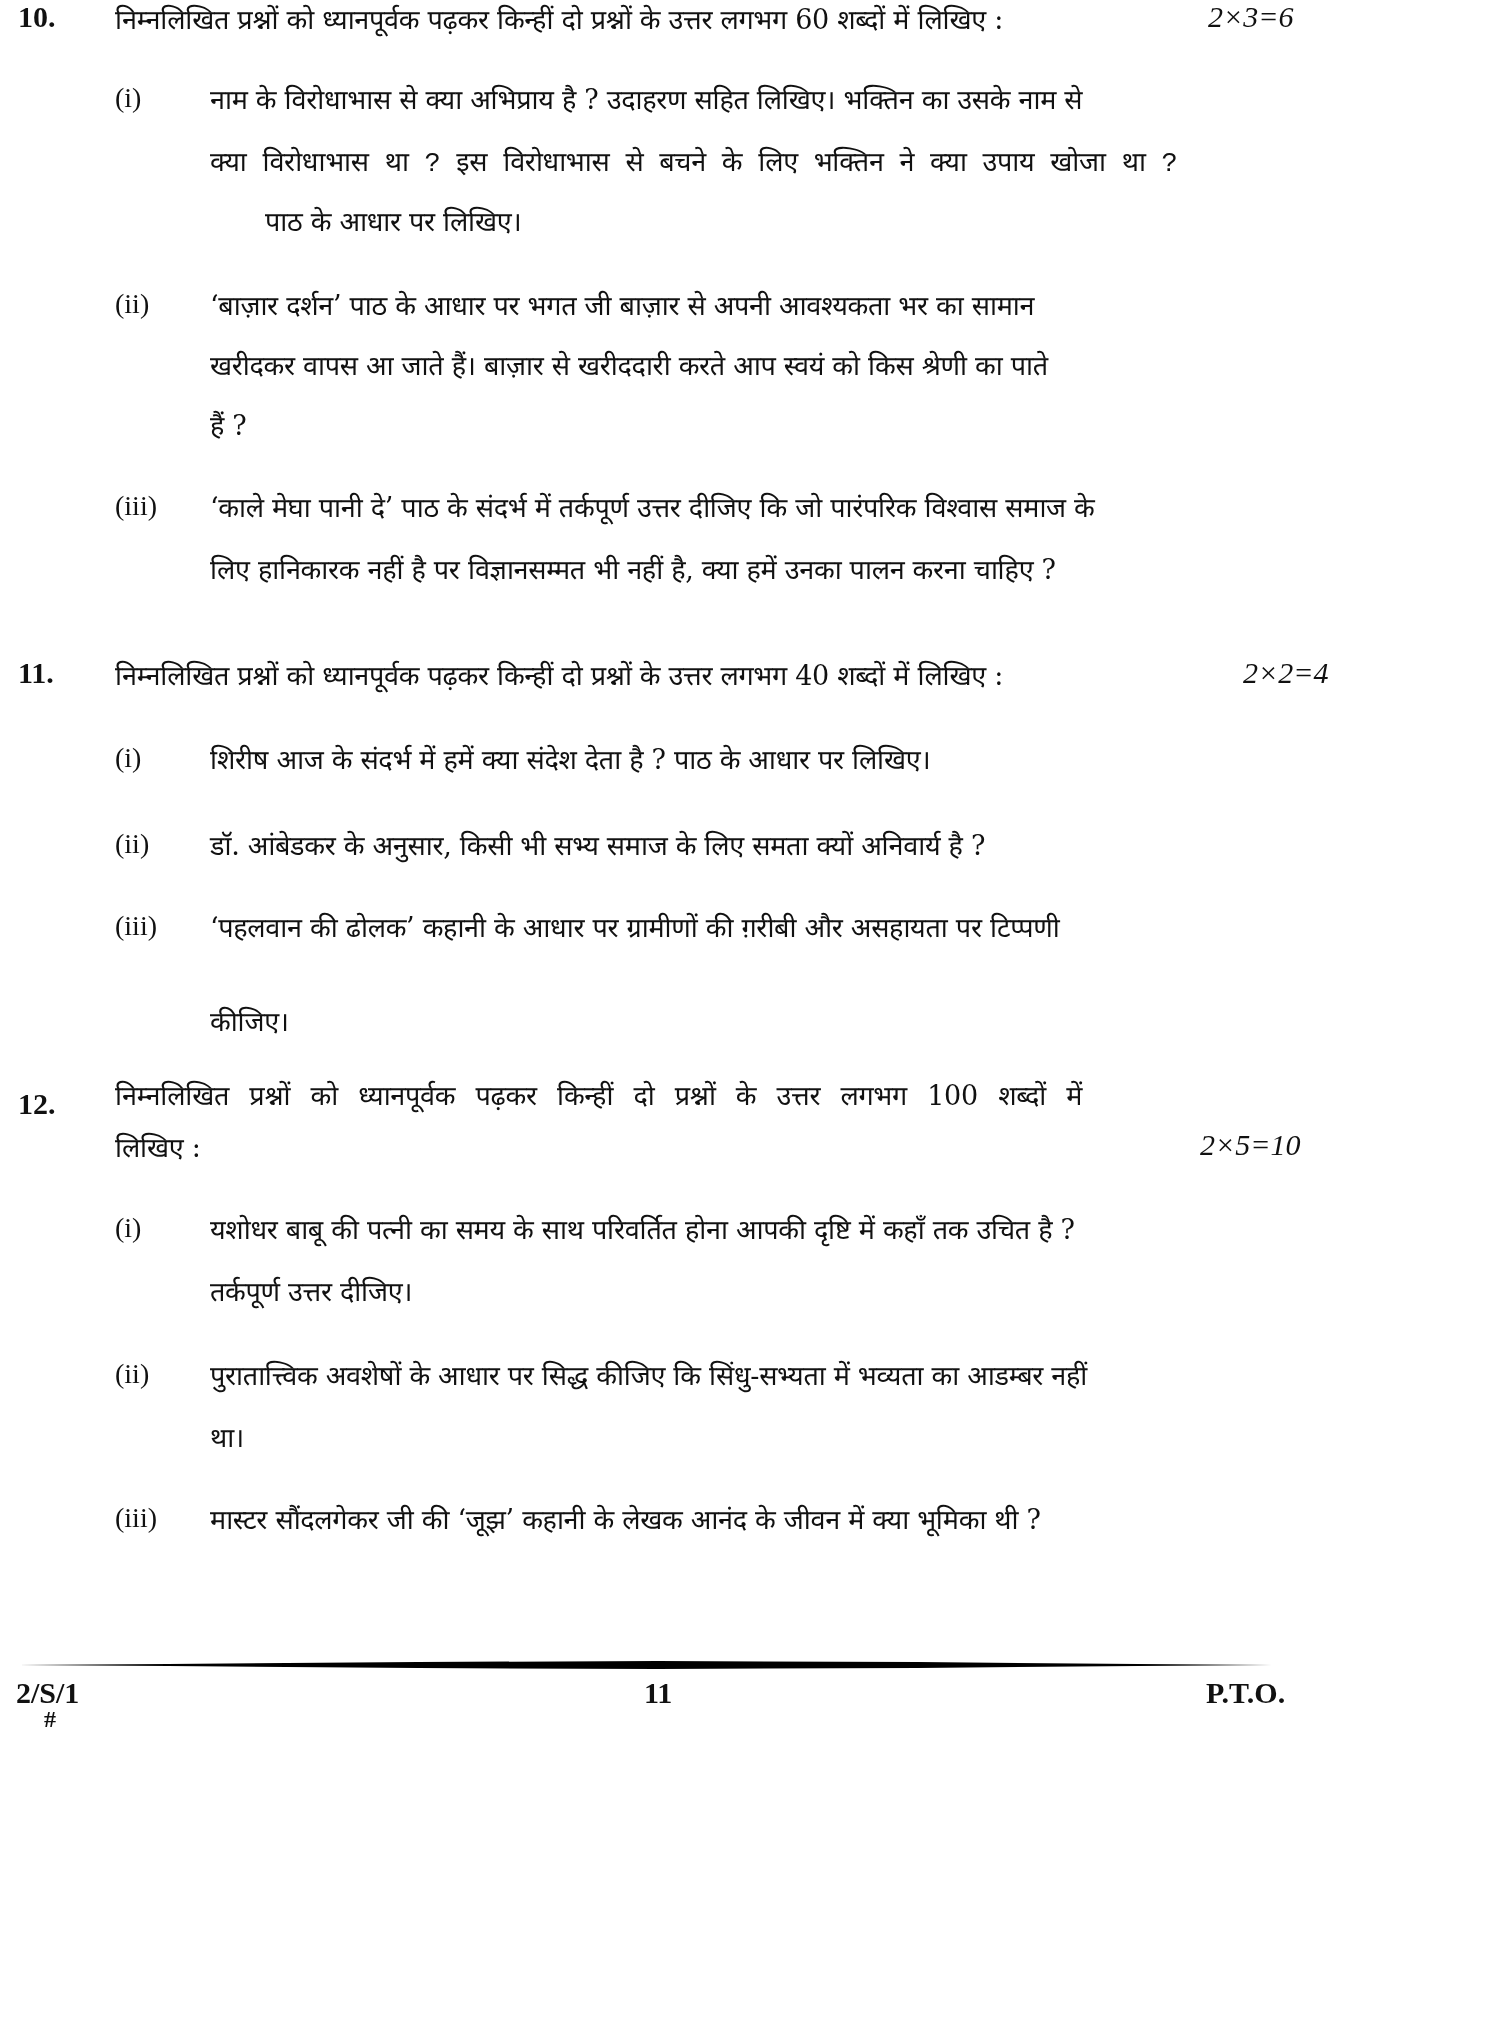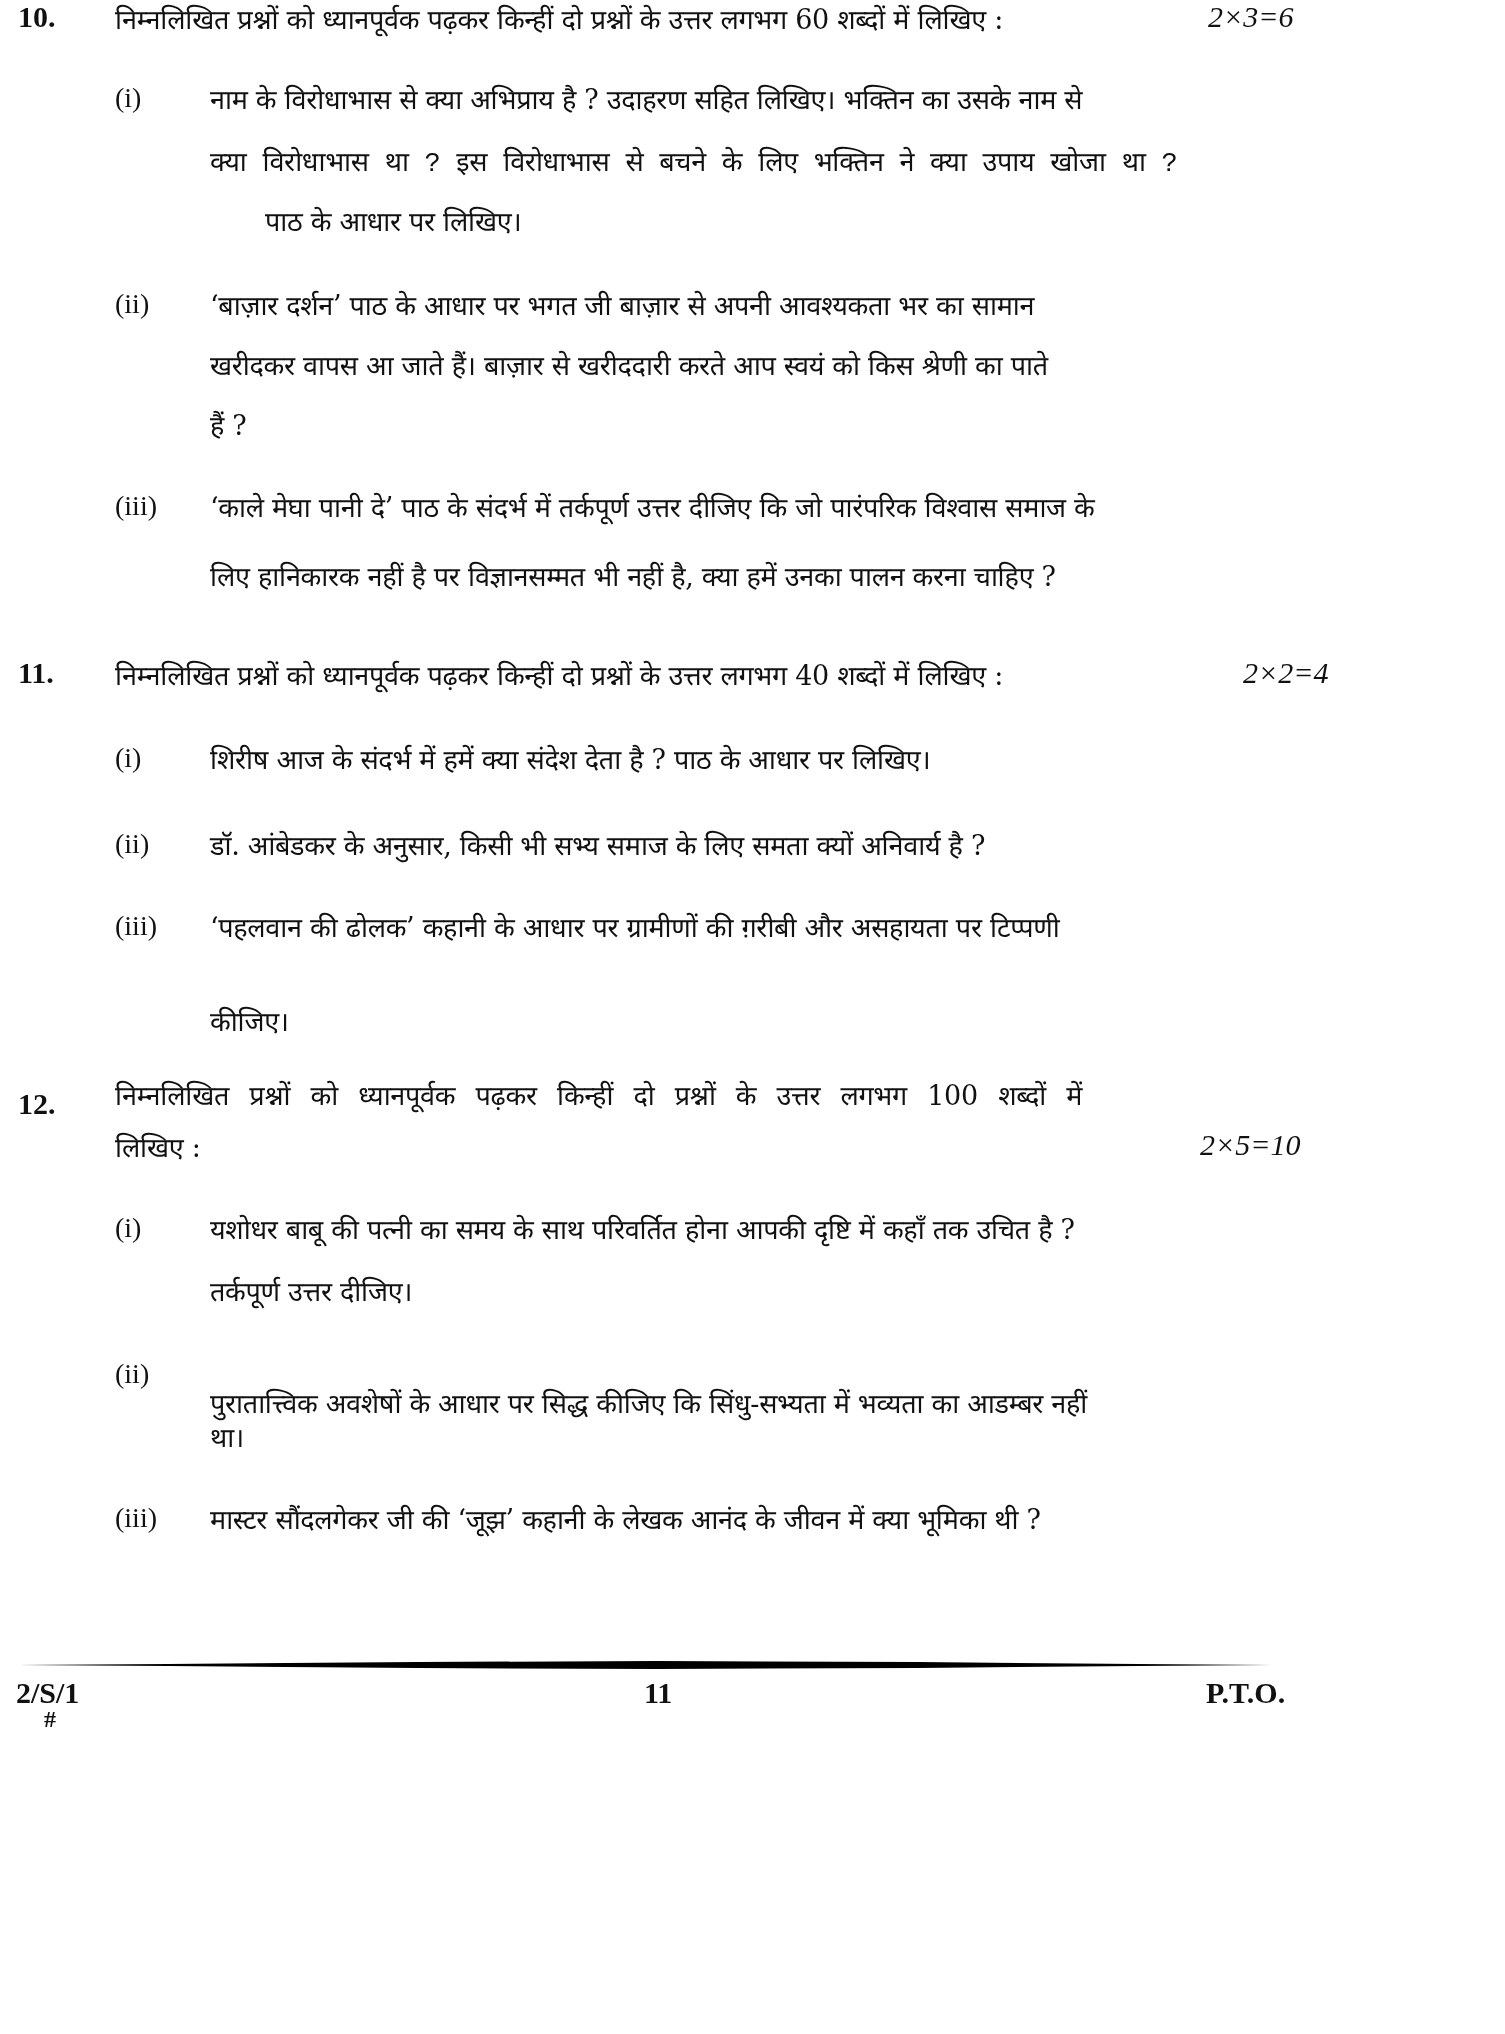--- a/index.html
+++ b/index.html
@@ -25,21 +25,21 @@
 <div class="abs hi" style="left:210px; top:142px;font-family:Liberation Mono, monospace;">क्या विरोधाभास था ? इस विरोधाभास से बचने के लिए भक्तिन ने क्या उपाय खोजा था ?</div>
 <div class="abs hi" style="left:225px; top:202px;margin-left:40px;">पाठ के आधार पर लिखिए।</div>
 
 <div class="abs roman" style="left:115px; top:288px;">(ii)</div>
 <div class="abs hi" style="left:210px; top:286px;">‘बाज़ार दर्शन’ पाठ के आधार पर भगत जी बाज़ार से अपनी आवश्यकता भर का सामान</div>
 <div class="abs hi" style="left:210px; top:346px;">खरीदकर वापस आ जाते हैं। बाज़ार से खरीददारी करते आप स्वयं को किस श्रेणी का पाते</div>
 <div class="abs hi" style="left:210px; top:406px;">हैं ?</div>
 
 <div class="abs roman" style="left:115px; top:490px;">(iii)</div>
 <div class="abs hi" style="left:210px; top:488px;">‘काले मेघा पानी दे’ पाठ के संदर्भ में तर्कपूर्ण उत्तर दीजिए कि जो पारंपरिक विश्वास समाज के</div>
-<div class="abs hi" style="left:210px; top:550px;margin-top:7px;">लिए हानिकारक नहीं है पर विज्ञानसम्मत भी नहीं है, क्या हमें उनका पालन करना चाहिए ?</div>
+<div class="abs hi" style="left:210px; top:550px;">लिए हानिकारक नहीं है पर विज्ञानसम्मत भी नहीं है, क्या हमें उनका पालन करना चाहिए ?</div>
 
 <div class="abs qnum" style="left:18px; top:656px;">11.</div>
 <div class="abs hi" style="left:115px; top:656px;">निम्नलिखित प्रश्नों को ध्यानपूर्वक पढ़कर किन्हीं दो प्रश्नों के उत्तर लगभग 40 शब्दों में लिखिए :</div>
 <div class="abs marks" style="left:1243px; top:656px;text-align:right;">2×2=4</div>
 
 <div class="abs roman" style="left:115px; top:742px;">(i)</div>
 <div class="abs hi" style="left:210px; top:740px;">शिरीष आज के संदर्भ में हमें क्या संदेश देता है ? पाठ के आधार पर लिखिए।</div>
 
 <div class="abs roman" style="left:115px; top:828px;">(ii)</div>
 <div class="abs hi" style="left:210px; top:826px;">डॉ. आंबेडकर के अनुसार, किसी भी सभ्य समाज के लिए समता क्यों अनिवार्य है ?</div>
@@ -51,21 +51,21 @@
 <div class="abs qnum" style="left:18px; top:1087px;">12.</div>
 <div class="abs hi" style="left:115px; top:1076px; width:1115px; word-spacing:12px;">निम्नलिखित प्रश्नों को ध्यानपूर्वक पढ़कर किन्हीं दो प्रश्नों के उत्तर लगभग 100 शब्दों में</div>
 <div class="abs hi" style="left:115px; top:1128px;">लिखिए :</div>
 <div class="abs marks" style="left:1185px; top:1128px;margin-left:15px;">2×5=10</div>
 
 <div class="abs roman" style="left:115px; top:1212px;">(i)</div>
 <div class="abs hi" style="left:210px; top:1210px;">यशोधर बाबू की पत्नी का समय के साथ परिवर्तित होना आपकी दृष्टि में कहाँ तक उचित है ?</div>
 <div class="abs hi" style="left:210px; top:1272px;">तर्कपूर्ण उत्तर दीजिए।</div>
 
 <div class="abs roman" style="left:115px; top:1358px;">(ii)</div>
-<div class="abs hi" style="left:210px; top:1384px;">पुरातात्त्विक अवशेषों के आधार पर सिद्ध कीजिए कि सिंधु-सभ्यता में भव्यता का आडम्बर नहीं</div>
+<div class="abs hi" style="left:210px; top:1356px;">पुरातात्त्विक अवशेषों के आधार पर सिद्ध कीजिए कि सिंधु-सभ्यता में भव्यता का आडम्बर नहीं</div>
 <div class="abs hi" style="left:210px; top:1418px;">था।</div>
 
 <div class="abs roman" style="left:115px; top:1502px;">(iii)</div>
 <div class="abs hi" style="left:210px; top:1500px;">मास्टर सौंदलगेकर जी की ‘जूझ’ कहानी के लेखक आनंद के जीवन में क्या भूमिका थी ?</div>
 
 <svg class="rule" viewBox="0 0 1270 10" preserveAspectRatio="none">
   <polygon points="0,5 150,4 400,2 640,1 900,2 1120,4 1270,5 1120,6 900,8 640,9 400,8 150,6" fill="#000"></polygon>
 </svg>
 
 <div class="abs foot" style="left:16px; top:1676px;">2/S/1</div>

